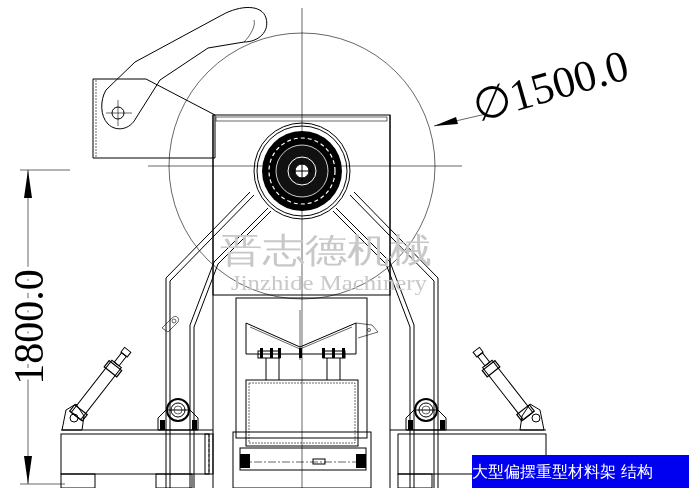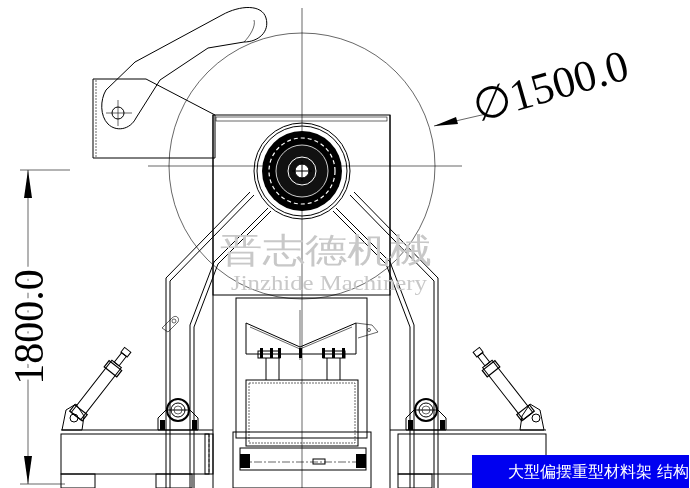--- a/index.html
+++ b/index.html
@@ -7,21 +7,21 @@
     #drawing { position: absolute; left: 0; top: 0; width: 690px; height: 488px; }
     .ln { fill: none; stroke: #000; stroke-width: 1; }
     .thin { fill: none; stroke: #000; stroke-width: 0.6; }
     .dim-text { font-family: "Liberation Serif", "DejaVu Serif", serif; fill: #000; }
     .wm-cn { font-family: "DejaVu Sans", sans-serif; fill: #c8c8c8; font-size: 34px; }
     .wm-en { font-family: "Liberation Serif", serif; fill: #c8c8c8; font-size: 21px; }
     .caption {
       position: absolute; left: 472px; top: 455px; width: 217px; height: 33px;
       background: #0000f0; color: #ffffff;
       font-family: "DejaVu Sans", sans-serif; font-size: 16px;
-      line-height: 33px; text-align: right; white-space: nowrap;
+      line-height: 33px; text-align: left; white-space: nowrap;
     }
   </style>
 </head>
 <body>
 
 <svg id="drawing" viewBox="0 0 690 488" xmlns="http://www.w3.org/2000/svg">
 
   <circle class="thin" cx="302" cy="166" r="133"></circle>
 
   <line class="thin" x1="302" y1="8" x2="302" y2="488"></line>

